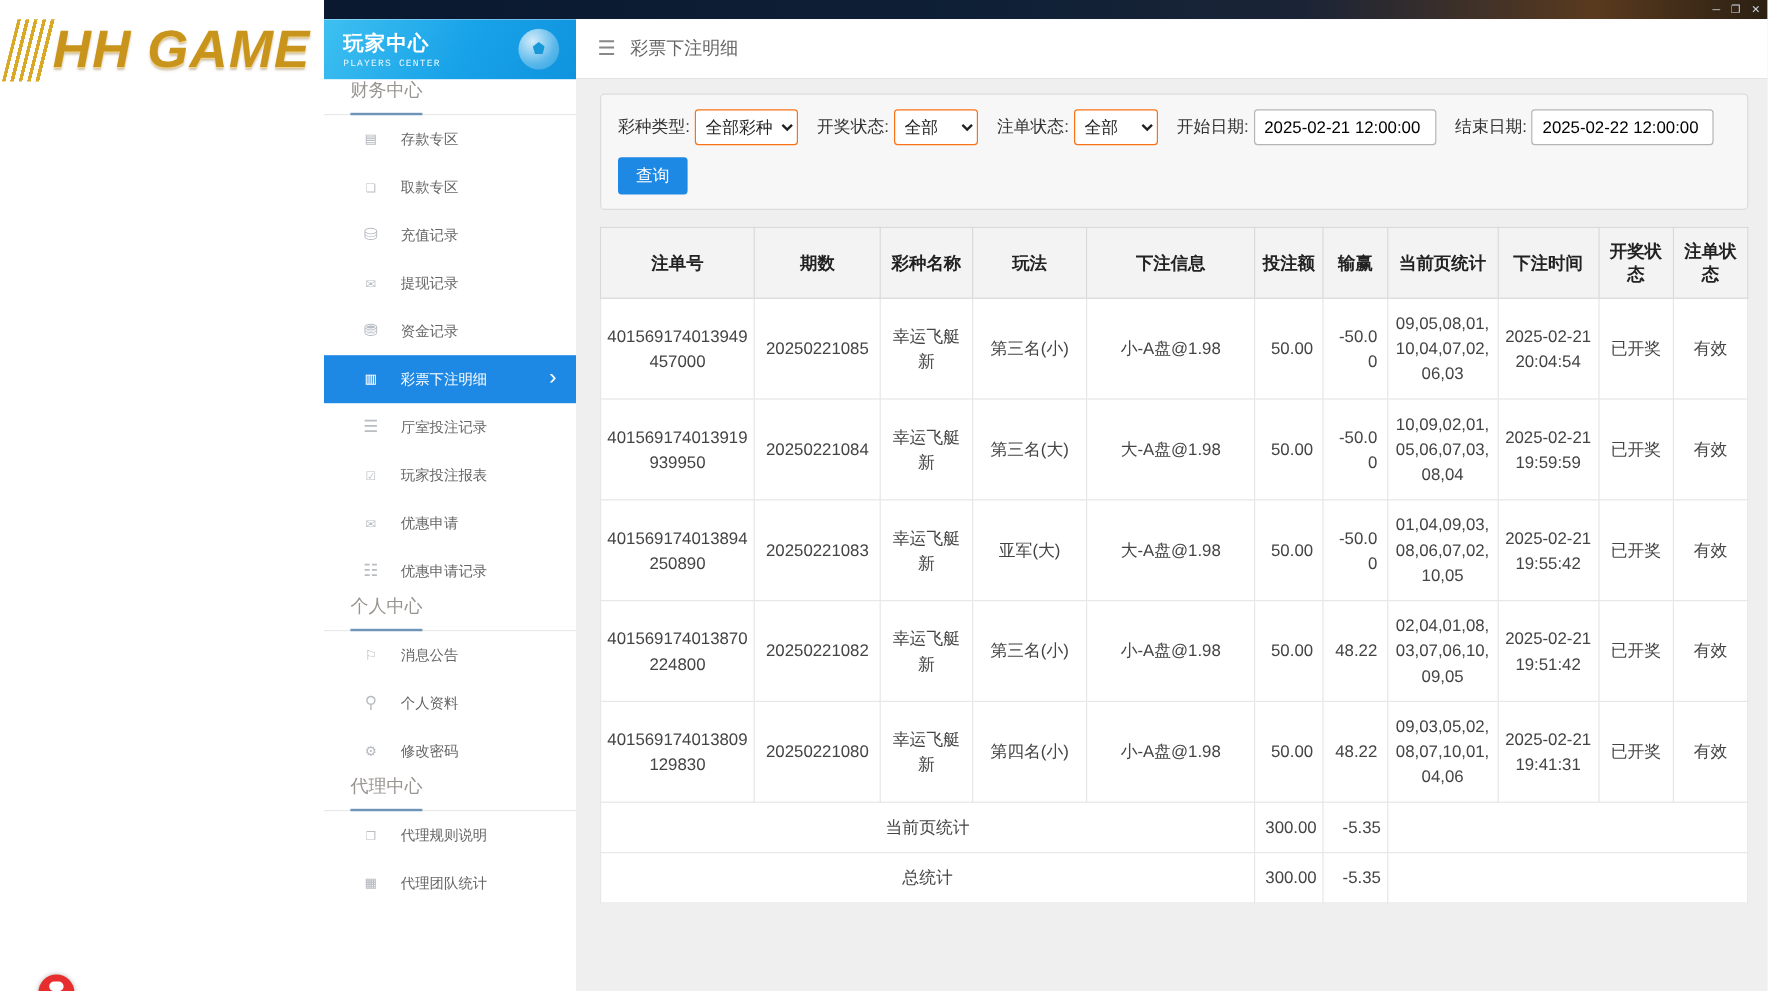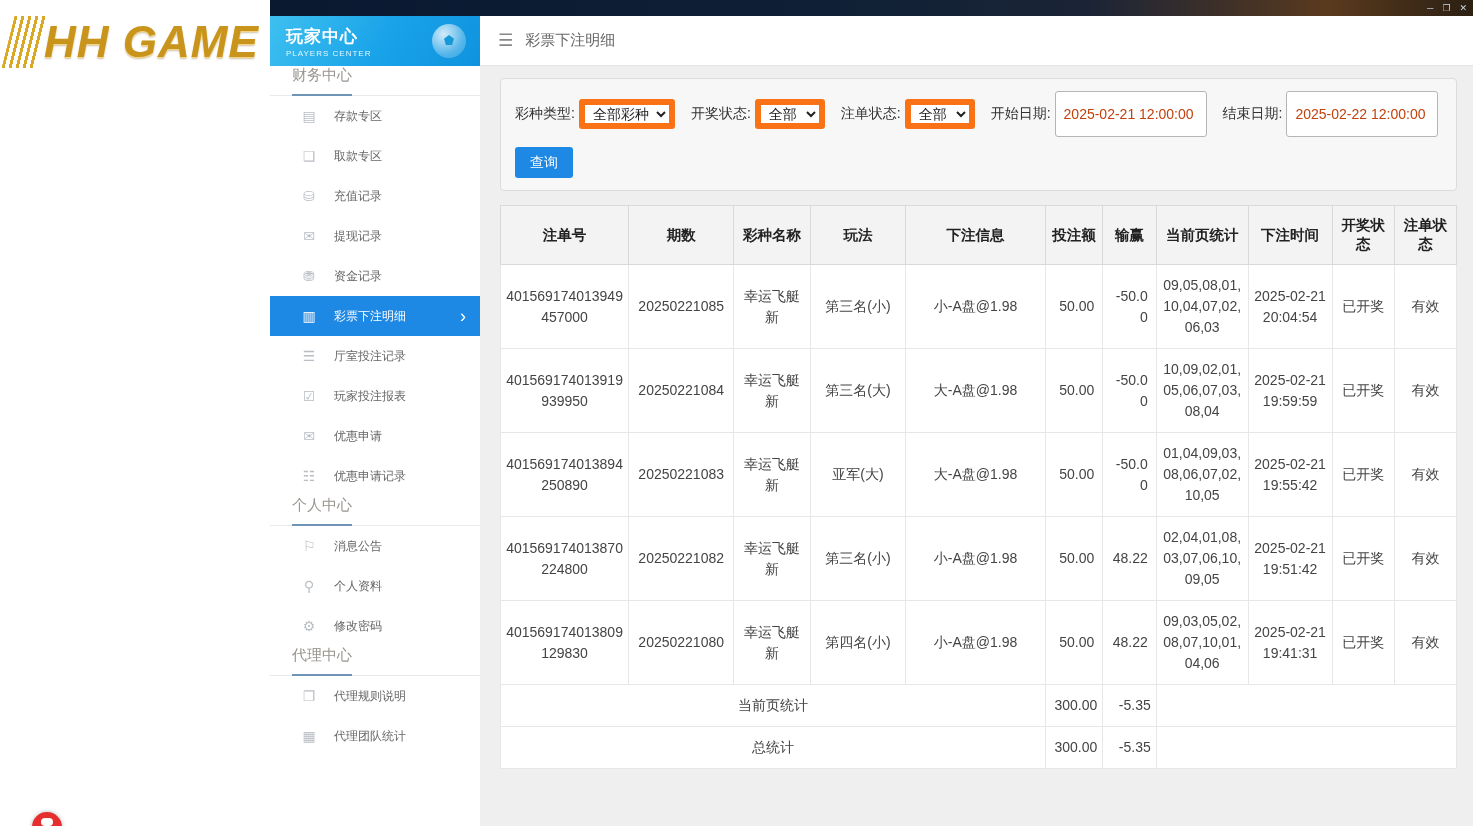--- a/index.html
+++ b/index.html
@@ -25,21 +25,21 @@
 
   .topbar { height:16px; flex:0 0 16px; display:flex; justify-content:flex-end; align-items:center;
     padding-right:6px; gap:10px;
     background:linear-gradient(90deg,#0a1830 0%,#0e2036 45%,#1b2436 68%,#5a3a1e 88%,#2b2013 100%); }
   .window-controls { display:flex; gap:9px; }
   .win-btn { color:#cdd6e2; font-size:9px; line-height:12px; cursor:pointer; }
 
   .content-row { flex:1; display:flex; min-height:0; }
 
   
-  .sidebar { width:210px; flex:0 0 210px; background:#fff; overflow:hidden; }
+  .sidebar { width:210px; flex:0 0 210px; background:#fff; overflow:hidden;font-family:Liberation Mono, monospace; }
   .sidebar-header { height:50px; display:flex; align-items:center; justify-content:space-between;
     padding:0 14px 0 16px; position:relative; overflow:hidden;
     background:linear-gradient(120deg,#3ec0f0 0%,#18a2e8 55%,#0f93de 100%); }
   .sh-title { color:#fff; font-size:17px; font-weight:700; letter-spacing:1px; }
   .sh-sub { color:#e8f7ff; font-size:8px; letter-spacing:1px; margin-top:1px; }
   .football { width:34px; height:34px; border-radius:50%; position:relative;
     background:radial-gradient(circle at 35% 30%, rgba(255,255,255,.95), rgba(255,255,255,.35) 60%, rgba(255,255,255,.15));
     opacity:.85; }
   .football::after { content:""; position:absolute; left:12px; top:11px; width:10px; height:10px;
     background:#1899d6; clip-path:polygon(50% 0,100% 38%,81% 100%,19% 100%,0 38%); }
@@ -60,24 +60,24 @@
   .hamburger { font-size:17px; color:#888; cursor:pointer; }
   .page-title { font-size:15px; color:#666; }
 
   .main-body { flex:1; padding:12px 16px 0 20px; overflow:hidden; }
 
   .filter-panel { background:#f7f7f7; border:1px solid #dcdcdc; border-radius:4px; padding:12px 14px 12px 14px; }
   .filter-row { display:flex; align-items:center; flex-wrap:nowrap; }
   .filter-row + .filter-row { margin-top:10px; }
   .f-label { font-size:14px; color:#333; margin-right:4px; white-space:nowrap; }
   .f-group { display:flex; align-items:center; margin-right:16px; }
-  .filter-select { height:30px; border:6px solid #f97316; border-radius:3px; background:#fff;
+  .filter-select { height:30px; border:1px solid #f97316; border-radius:3px; background:#fff;
     font-size:14px; padding:0 4px; min-width:70px; color:#222; }
-  .date-input { height:46px; width:152px; border:1px solid #b5b5b5; border-radius:3px; background:#fff;
-    font-size:14px; padding:0 8px; color:#c2410c; font-family:"Liberation Sans","DejaVu Sans",sans-serif; }
+  .date-input { height:30px; width:152px; border:1px solid #b5b5b5; border-radius:3px; background:#fff;
+    font-size:14px; padding:0 8px; color:#000000; font-family:"Liberation Sans","DejaVu Sans",sans-serif; }
   .query-btn { height:31px; padding:0 15px; background:#1e88e5; color:#fff; border:none; border-radius:3px;
     font-size:14px; cursor:pointer; }
 
   .table-wrap { margin-top:14px; background:#fff; }
   table { width:100%; border-collapse:collapse; background:#fff; table-layout:fixed; }
   th { background:#f3f3f3; border:1px solid #d9d9d9; padding:10px 3px; font-size:14.5px; font-weight:700;
     color:#222; text-align:center; }
   td { border:1px solid #e7e7e7; padding:10px 5px; font-size:14px; color:#444; text-align:center;
     word-break:break-all; line-height:1.5; }
   td.num { text-align:right; padding-right:8px; }

